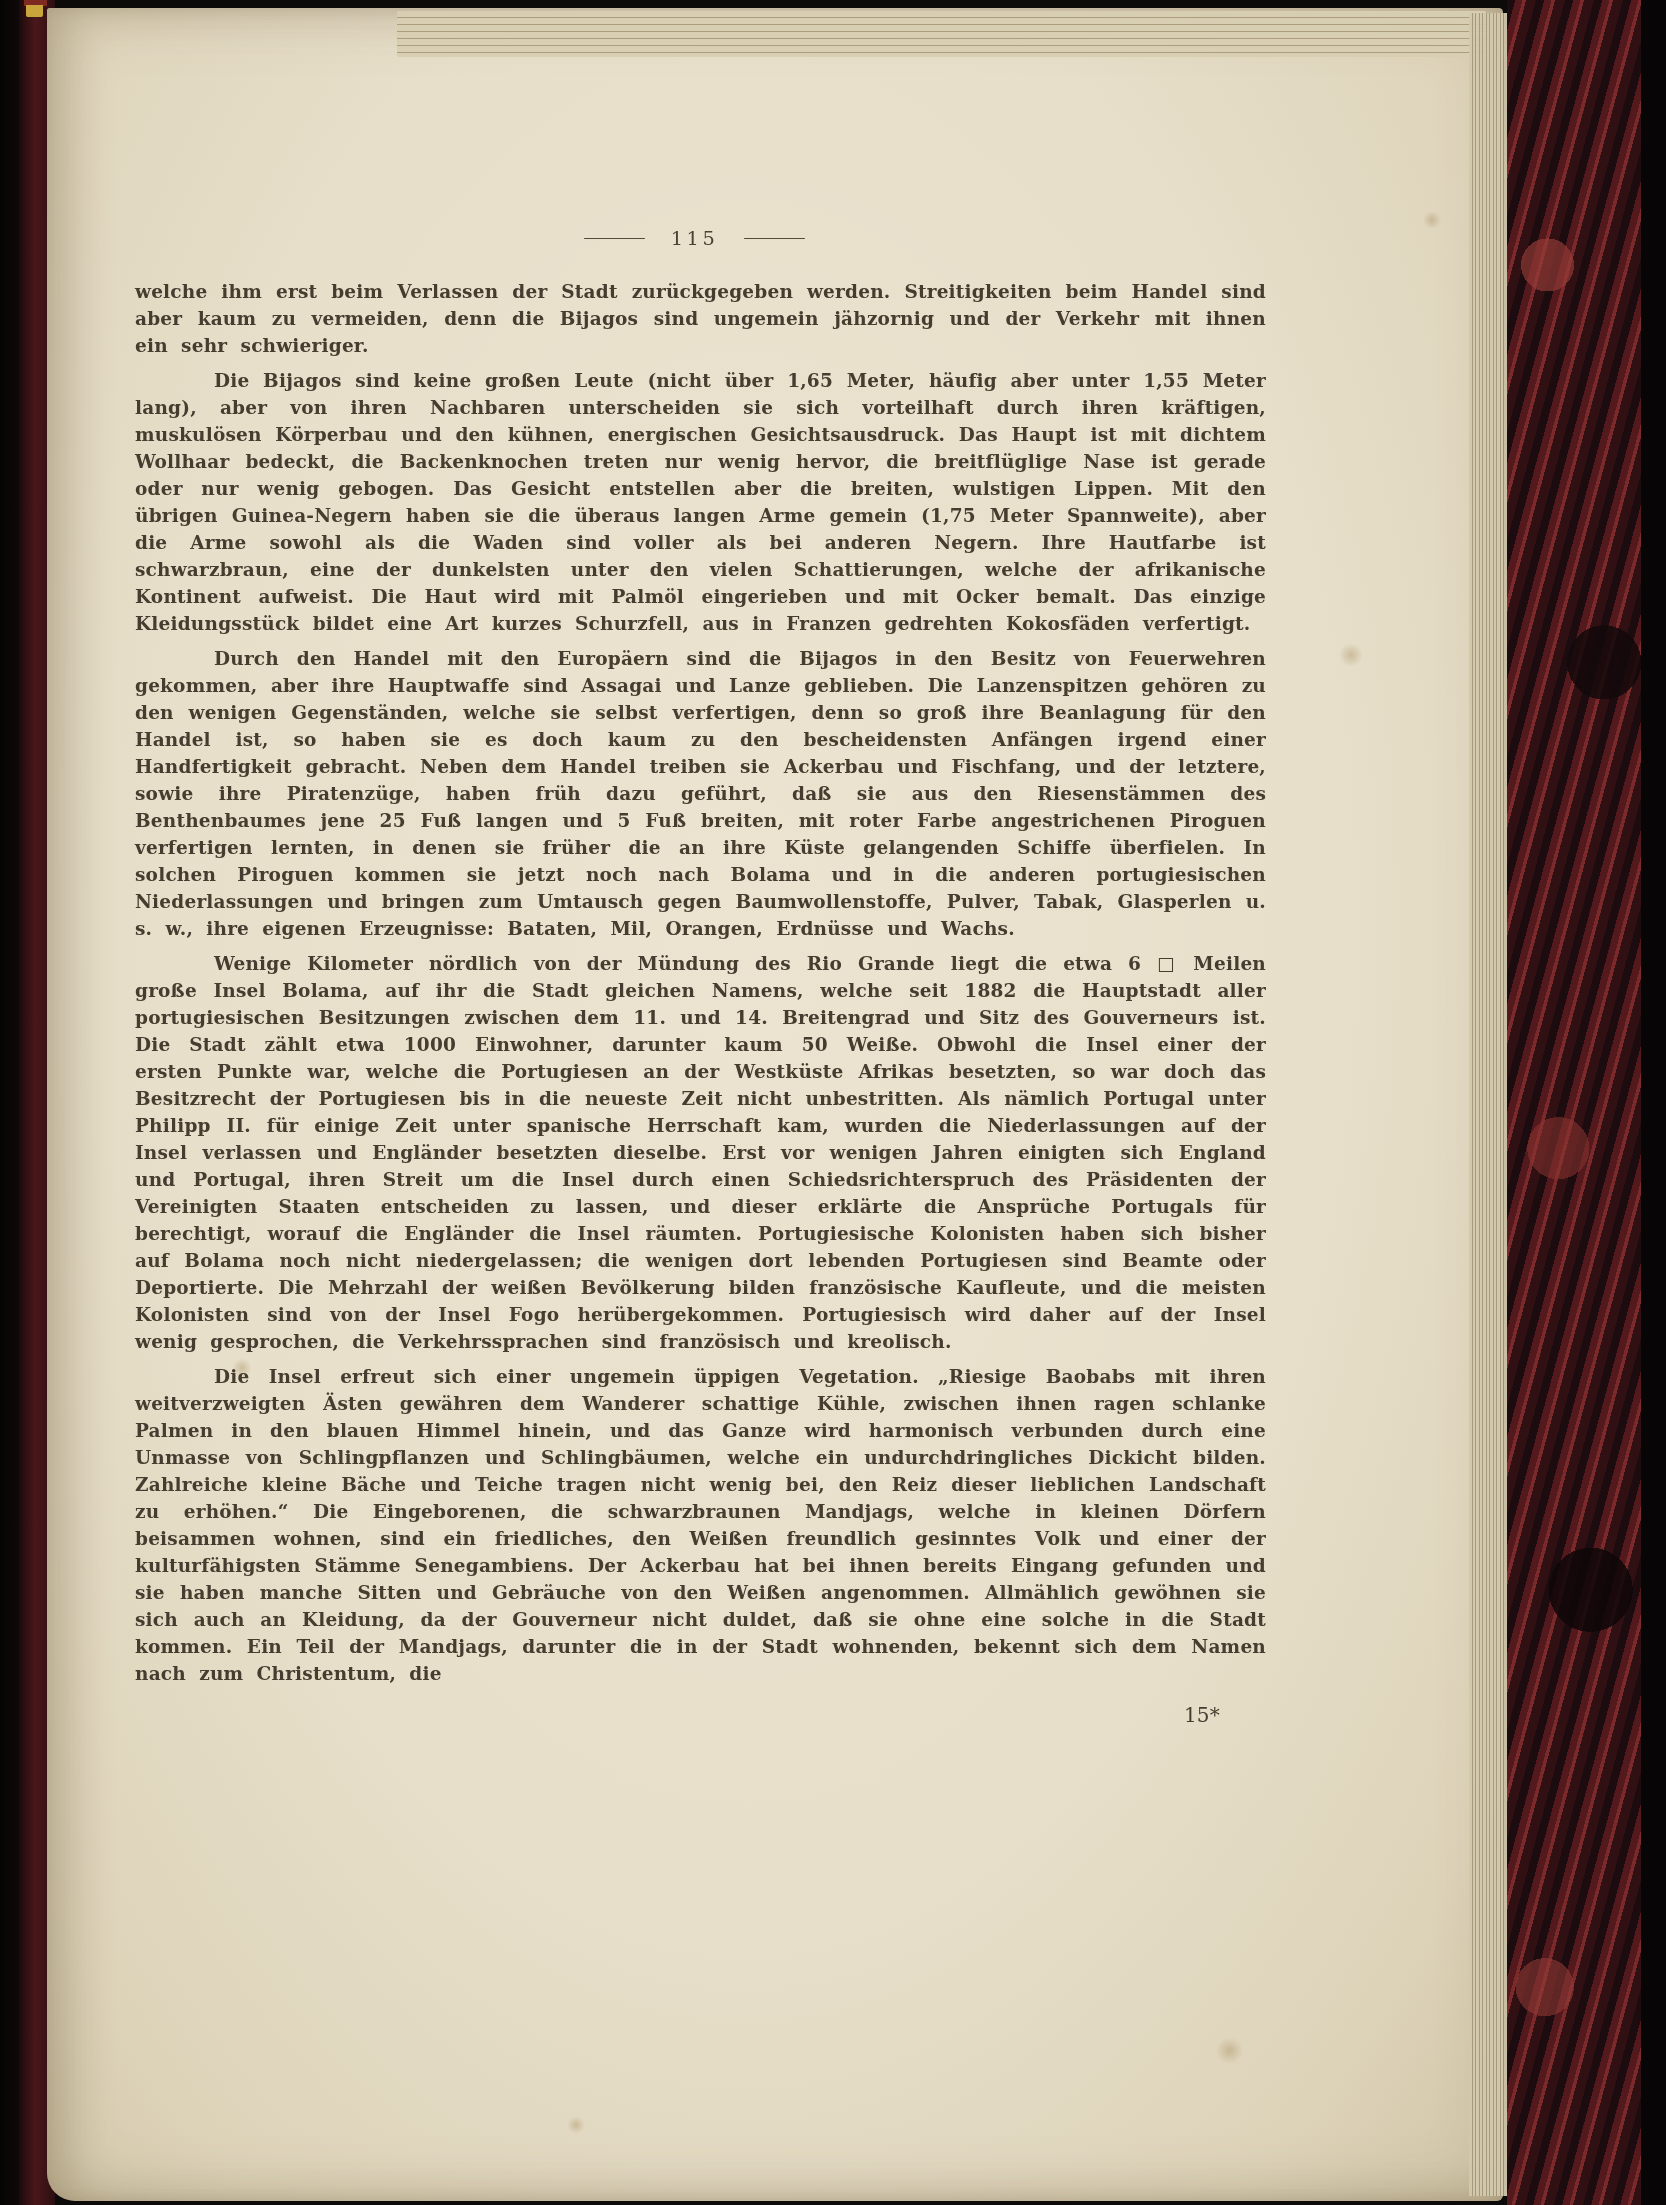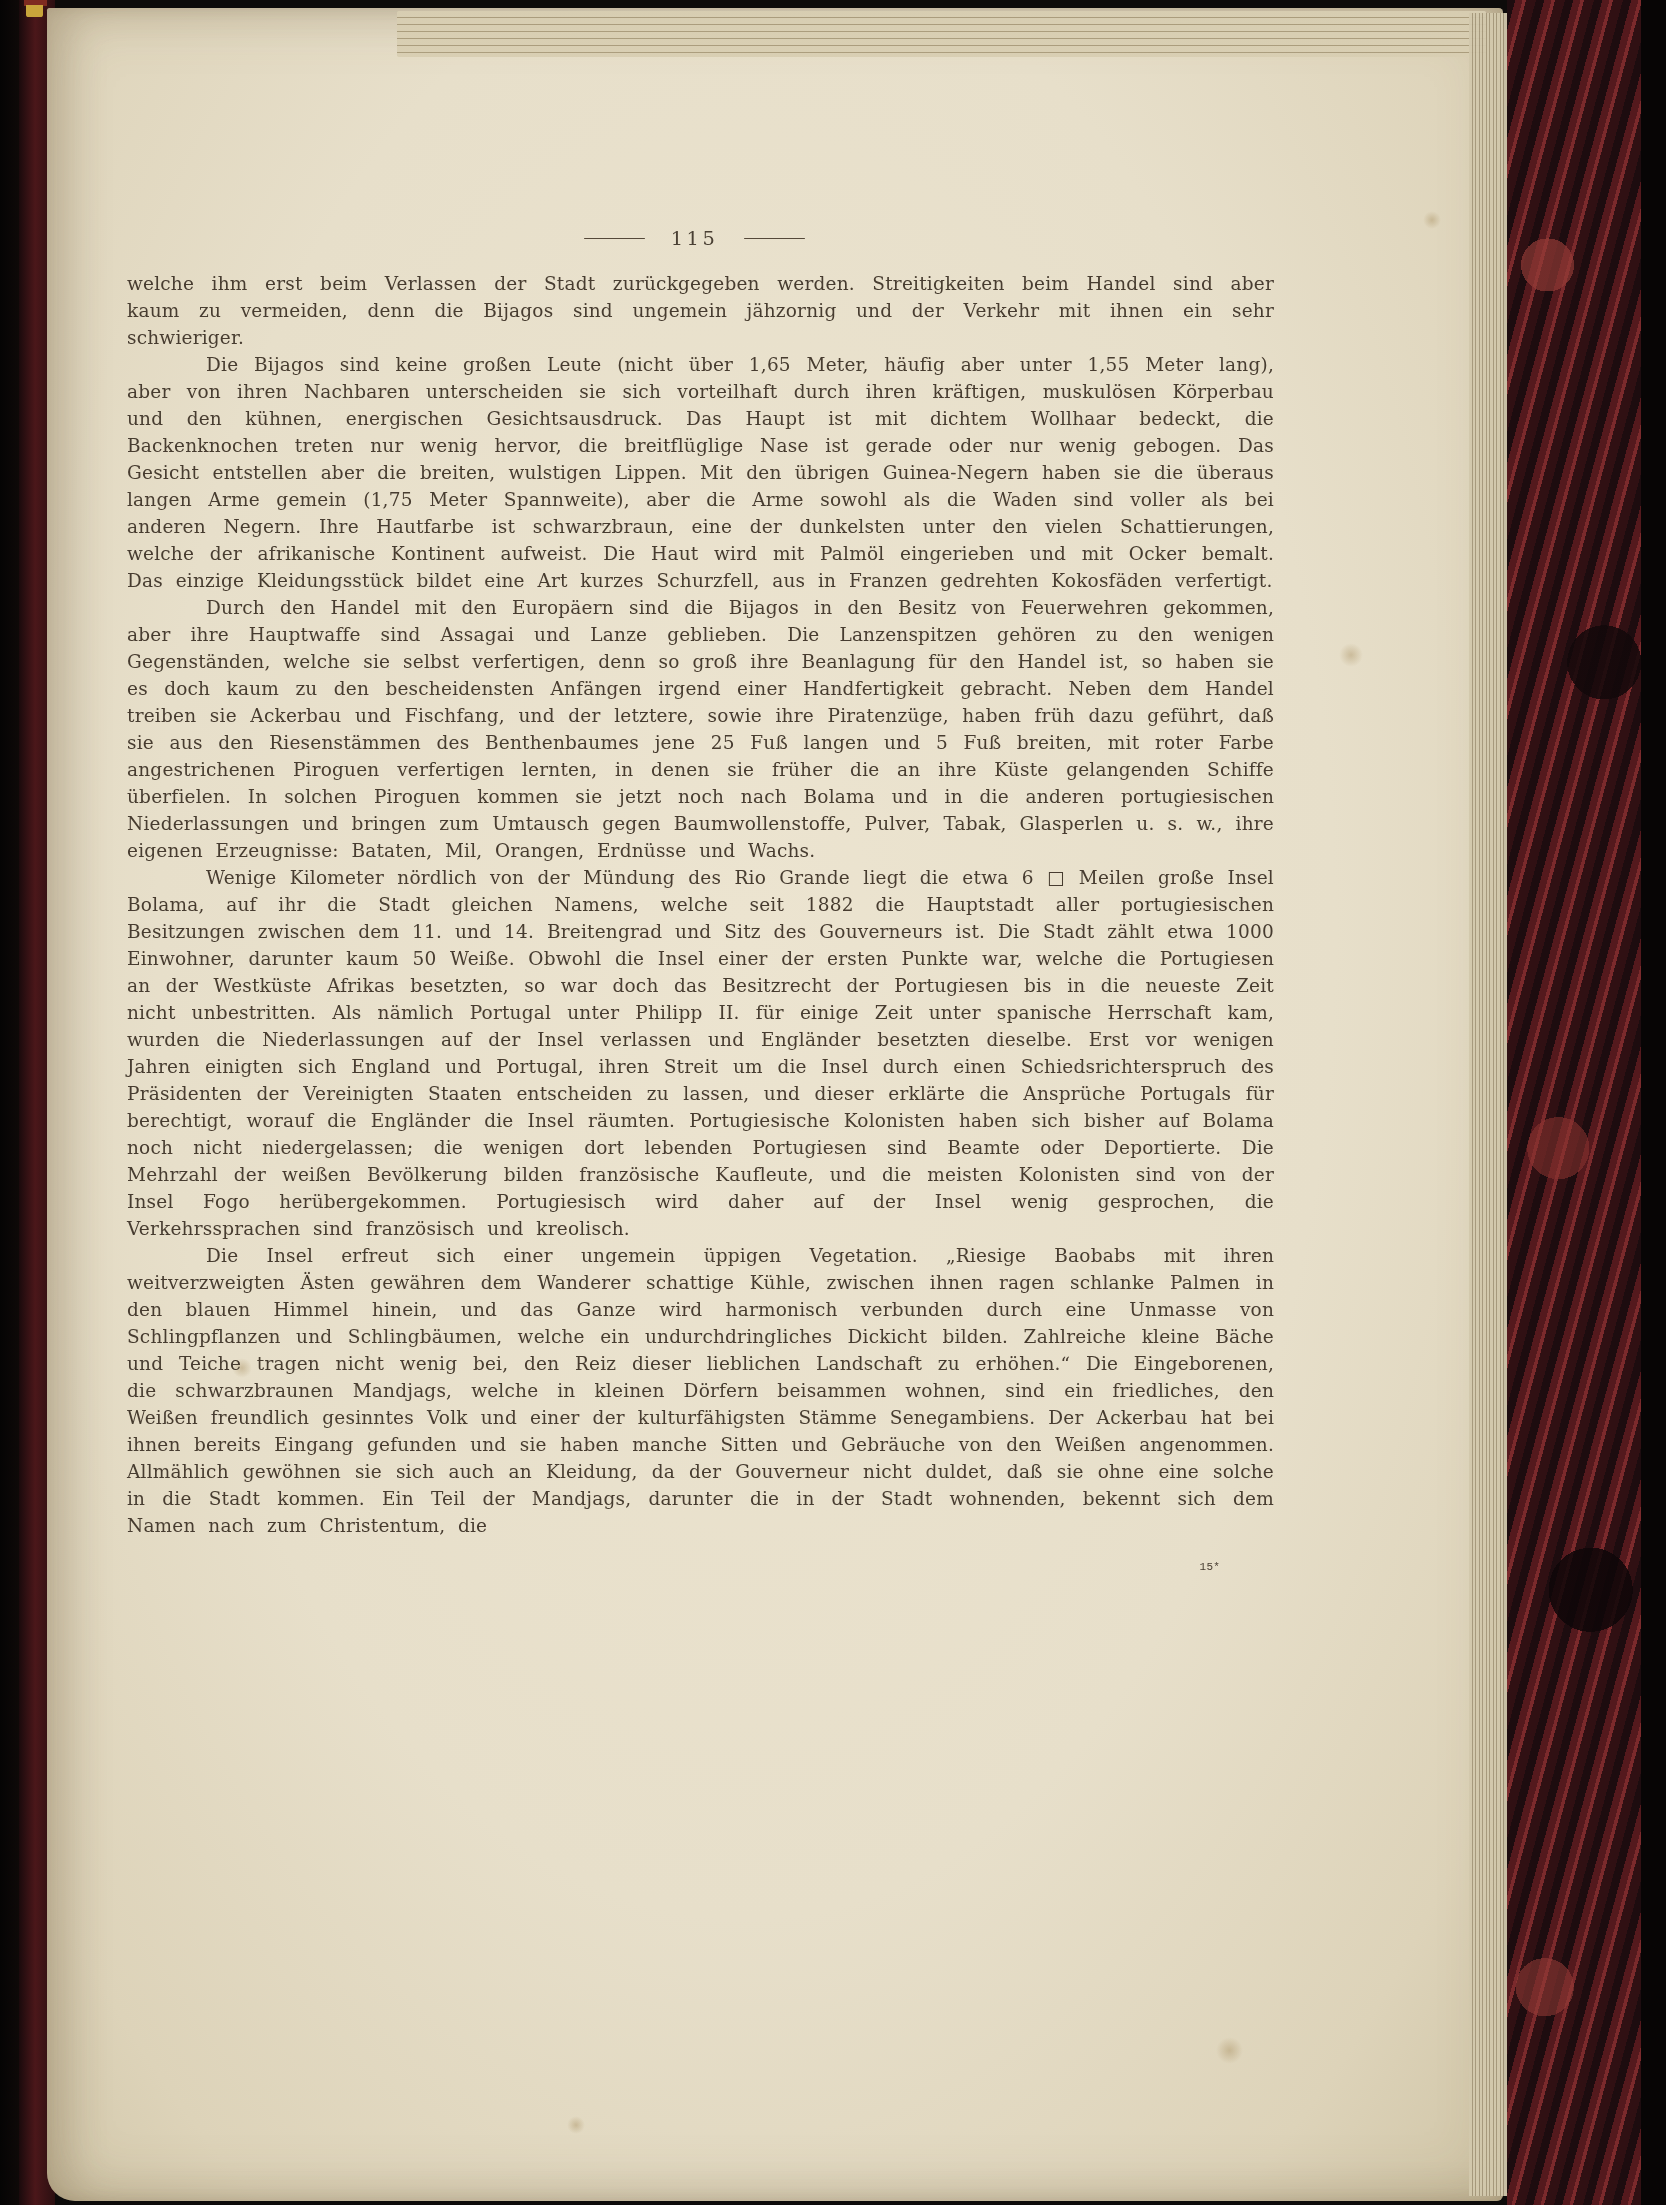--- a/index.html
+++ b/index.html
@@ -80,30 +80,29 @@
 
   .textblock {
     position: absolute; left: 127px; top: 270px; width: 1147px;
     color: #473c30;
     font-size: 18.5px;
     line-height: 27px;
     text-align: justify;
     word-spacing: 6.6px;
     letter-spacing: 0.2px;
   }
-  .textblock p { margin: 0; }
+  .textblock p { margin: 8px; font-weight: bold; }
   .textblock p.indent { text-indent: 79px; }
 
   .signature {
     margin-top: 15px;
     text-align: right;
     padding-right: 54px;
-    font-size: 11px;
+    font-size: 20px;
     color: #473c30;
-    font-family: Liberation Mono, monospace;
   }
 </style>
 </head>
 <body>
 
 <div>
 
   <div class="left-black"></div>
   <div class="spine"></div>
   <div class="headband-red"></div>

